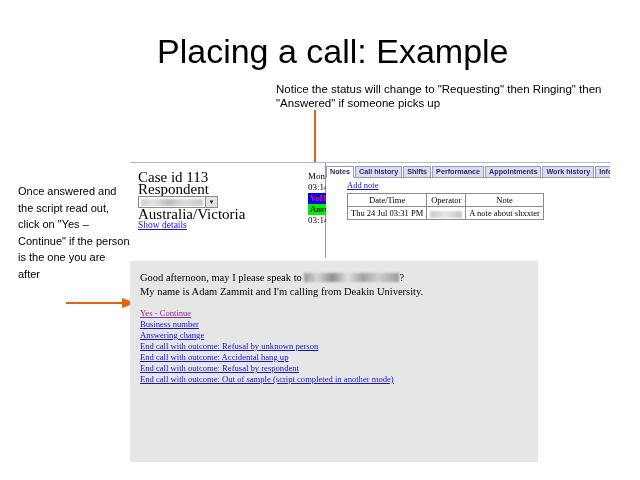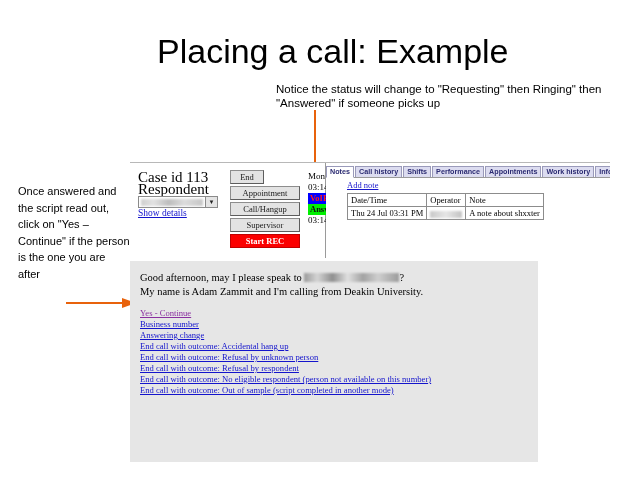--- a/index.html
+++ b/index.html
@@ -276,21 +276,21 @@
   }
   table.notes-table th,
   table.notes-table td {
     border: 1px solid #8c8c8c;
     padding: 1px 3px;
     text-align: left;
     font-weight: normal;
     white-space: nowrap;
     color: #000;
   }
-  table.notes-table th { background: #ffffff; }
+  table.notes-table th { background: #ffffff; text-align: center; }
   .cell-redact {
     display: inline-block;
     width: 32px; height: 7px;
     background: linear-gradient(90deg,#c9c9c9,#e6e6e6,#c2c2c2);
     filter: blur(1px);
     vertical-align: middle;
   }
 
   
   .script-panel {
@@ -358,30 +358,24 @@
     <div class="top-panel">
 
       <div class="left-pane">
         <div class="case-block">
           <div class="case-line">Case id  113</div>
           <div class="case-line">Respondent</div>
           <div class="resp-select">
             <span class="redact"></span>
             <span class="arrowbox">▼</span>
           </div>
+          <div class="case-line">Australia/Victoria</div>
           <div class="link-blue">Show details</div>
         </div>
 
-        <div class="btn-col">
-          <span class="ui-btn small">End</span>
-          <span class="ui-btn wide">Appointment</span>
-          <span class="ui-btn wide">Call/Hangup</span>
-          <span class="ui-btn wide">Supervisor</span>
-          <span class="ui-btn wide rec">Start REC</span>
-        </div>
 
         <div class="status-col">
           <div class="status-time">Mon 20 Jul</div>
           <div class="status-time">03:14 PM</div>
           <div><span class="badge badge-red">VoIP Off</span></div>
           <div><span class="badge badge-green">Answered</span></div>
           <div class="status-time">03:14 PM</div>
         </div>
       </div>
 
@@ -421,22 +415,21 @@
     <div class="script-panel">
       <div class="script-text">
         <span>Good afternoon, may I please speak to </span><span class="redact-inline"></span><span>?</span><br>
         <span>My name is Adam Zammit and I'm calling from Deakin University.</span>
       </div>
 
       <div class="script-links">
         <span class="script-link first">Yes - Continue</span>
         <span class="script-link">Business number</span>
         <span class="script-link">Answering change</span>
+        <span class="script-link">End call with outcome: Refusal by unknown person</span>
         <span class="script-link">End call with outcome: Accidental hang up</span>
-        <span class="script-link">End call with outcome: Refusal by unknown person</span>
         <span class="script-link">End call with outcome: Refusal by respondent</span>
-        <span class="script-link">End call with outcome: No eligible respondent (person not available on this number)</span>
         <span class="script-link">End call with outcome: Out of sample (script completed in another mode)</span>
       </div>
     </div>
 
   </div>
 </div>
 
 </body></html>

